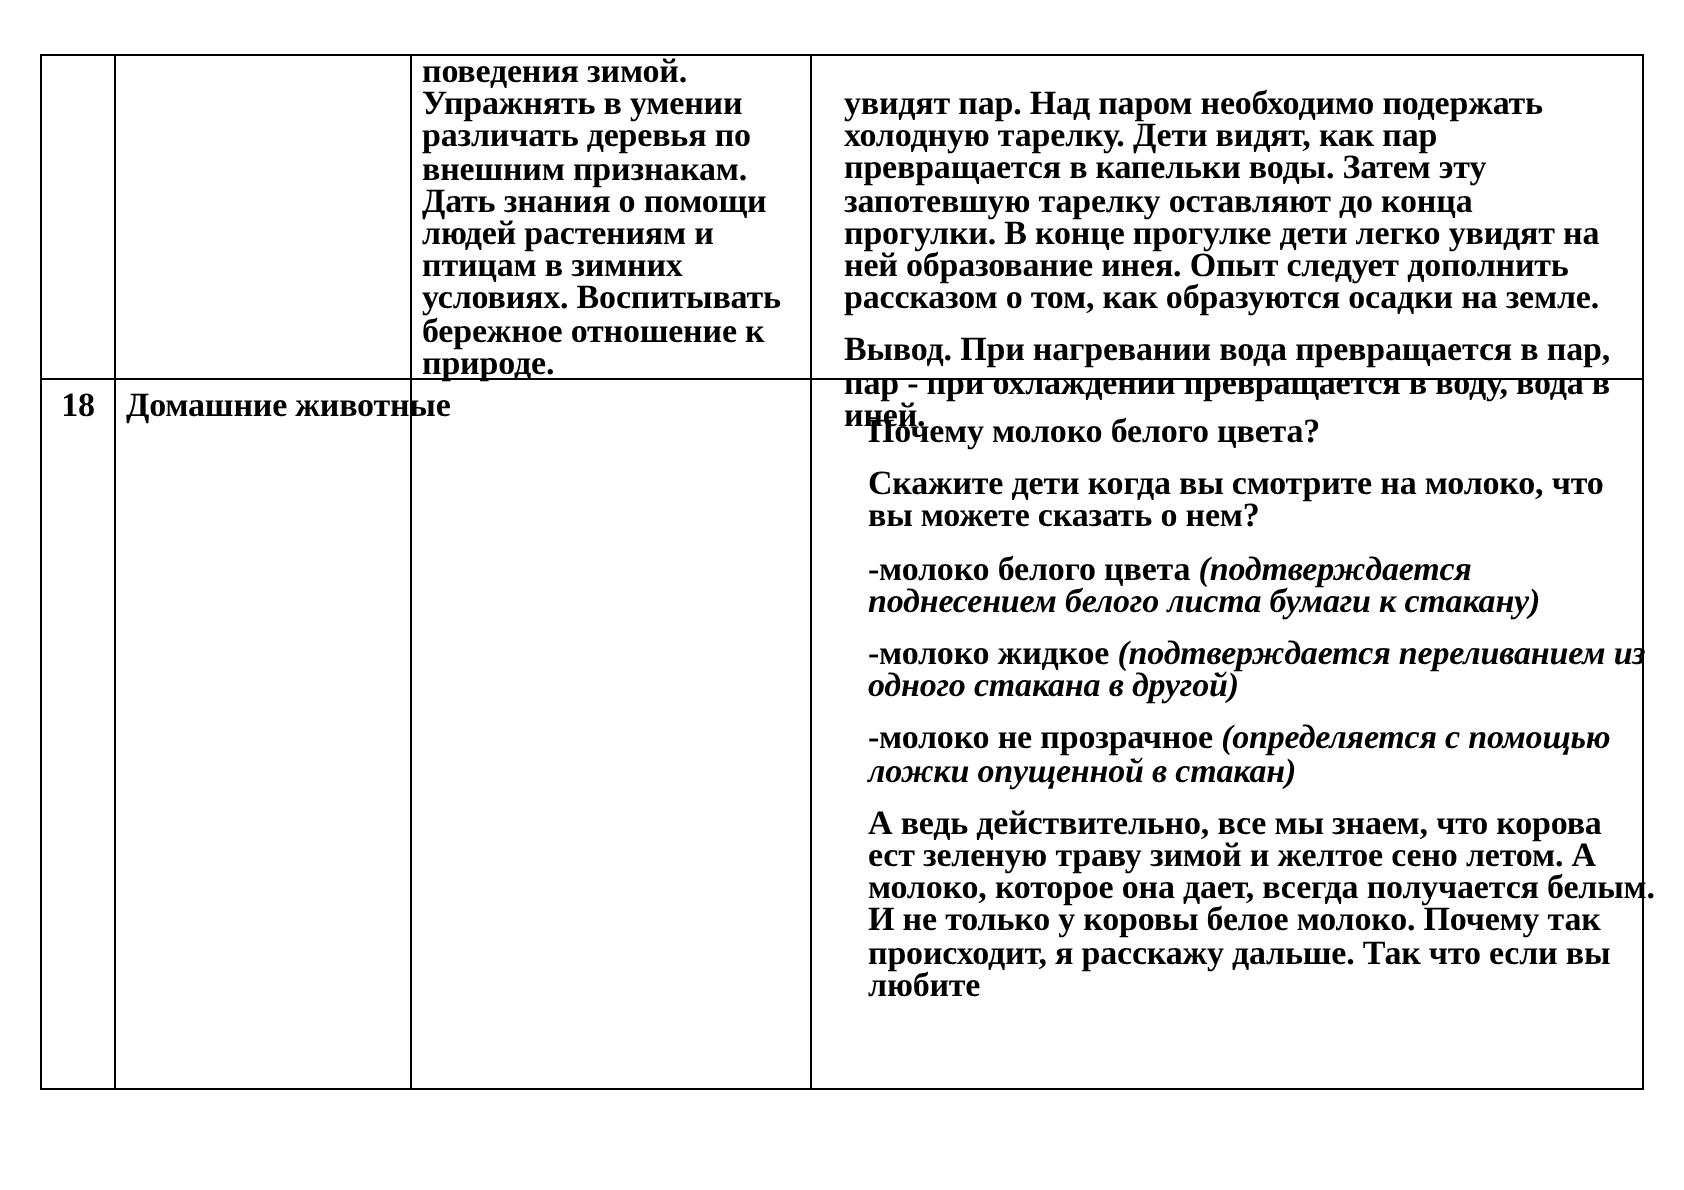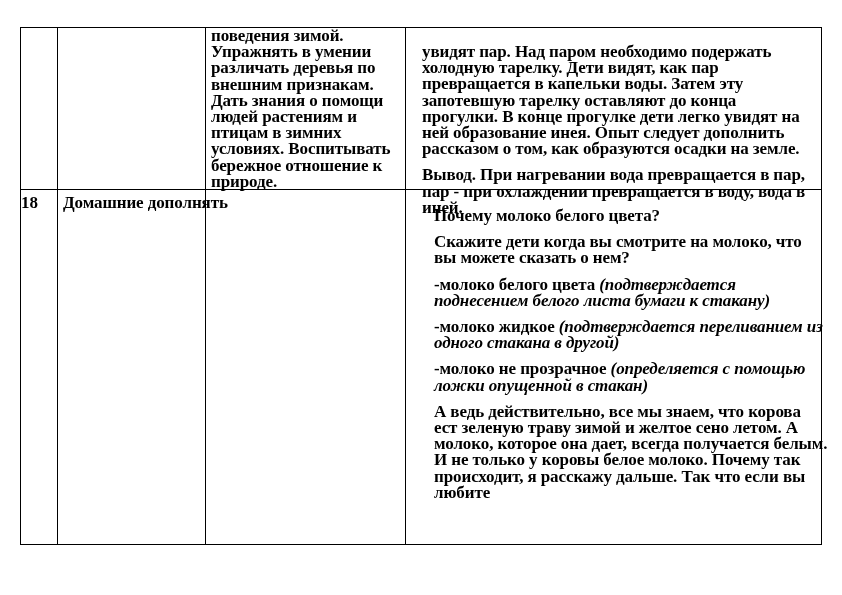--- a/index.html
+++ b/index.html
@@ -7,41 +7,41 @@
          font-family: "Liberation Serif", serif; color: #000; }
   .tbl { position: absolute; left: 20px; top: 27px; width: 802px; height: 518px;
          border: 1.5px solid #000; box-sizing: border-box; }
   .vline { position: absolute; top: 0; bottom: 0; width: 0; border-left: 1px solid #000; }
   .hline { position: absolute; left: 0; right: 0; height: 0; border-top: 1px solid #000; }
   .cell { position: absolute; font-size: 17px; line-height: 16.2px; font-weight: bold;
           letter-spacing: -0.1px; }
   .cell p { margin: 0 0 10px 11px; }
   .cell p.tight { margin-bottom: 0; }
   .it { font-style: italic; }
-  .num { text-align: left; }
+  .num { text-align: center; }
 </style>
 </head>
 <body>
 
 <div class="tbl">
   <div class="vline" style="left:36px"></div>
   <div class="vline" style="left:184px"></div>
   <div class="vline" style="left:384px"></div>
   <div class="hline" style="top:161px"></div>
 
   <div class="cell num" style="left:0;width:36px;top:0"></div>
   <div class="cell" style="left:42px;width:138px;top:0"></div>
   <div class="cell" style="left:190px;width:190px;top:0">поведения зимой. Упражнять в умении различать деревья по внешним признакам. Дать знания о помощи людей растениям и птицам в зимних условиях. Воспитывать бережное отношение к природе.</div>
   <div class="cell" style="left:390px;width:405px;top:16px">
     <p><span>увидят пар. Над паром необходимо подержать холодную тарелку. Дети видят, как пар превращается в капельки воды. Затем эту запотевшую тарелку оставляют до конца прогулки. В конце прогулке дети легко увидят на ней образование инея. Опыт следует дополнить рассказом о том, как образуются осадки на земле.</span></p>
     <p class="tight"><span>Вывод. При нагревании вода превращается в пар, пар - при охлаждении превращается в воду, вода в иней.</span></p>
   </div>
 
   <div class="cell num" style="left:0;width:36px;top:167px">18</div>
-  <div class="cell" style="left:42px;width:142px;top:167px;white-space:nowrap">Домашние дополнять</div>
+  <div class="cell" style="left:42px;width:142px;top:167px;white-space:nowrap">Домашние животные</div>
   <div class="cell" style="left:402px;width:405px;top:180px">
     <p><span>Почему молоко белого цвета?</span></p>
     <p><span>Скажите дети когда вы смотрите на молоко, что вы можете сказать о нем?</span></p>
     <p><span>-молоко белого цвета </span><span class="it">(подтверждается поднесением белого листа бумаги к стакану)</span></p>
     <p><span>-молоко жидкое </span><span class="it">(подтверждается переливанием из одного стакана в другой)</span></p>
     <p><span>-молоко не прозрачное </span><span class="it">(определяется с помощью ложки опущенной в стакан)</span></p>
     <p class="tight"><span>А ведь действительно, все мы знаем, что корова ест зеленую траву зимой и желтое сено летом. А молоко, которое она дает, всегда получается белым. И не только у коровы белое молоко. Почему так происходит, я расскажу дальше. Так что если вы любите</span></p>
   </div>
 </div>
 

